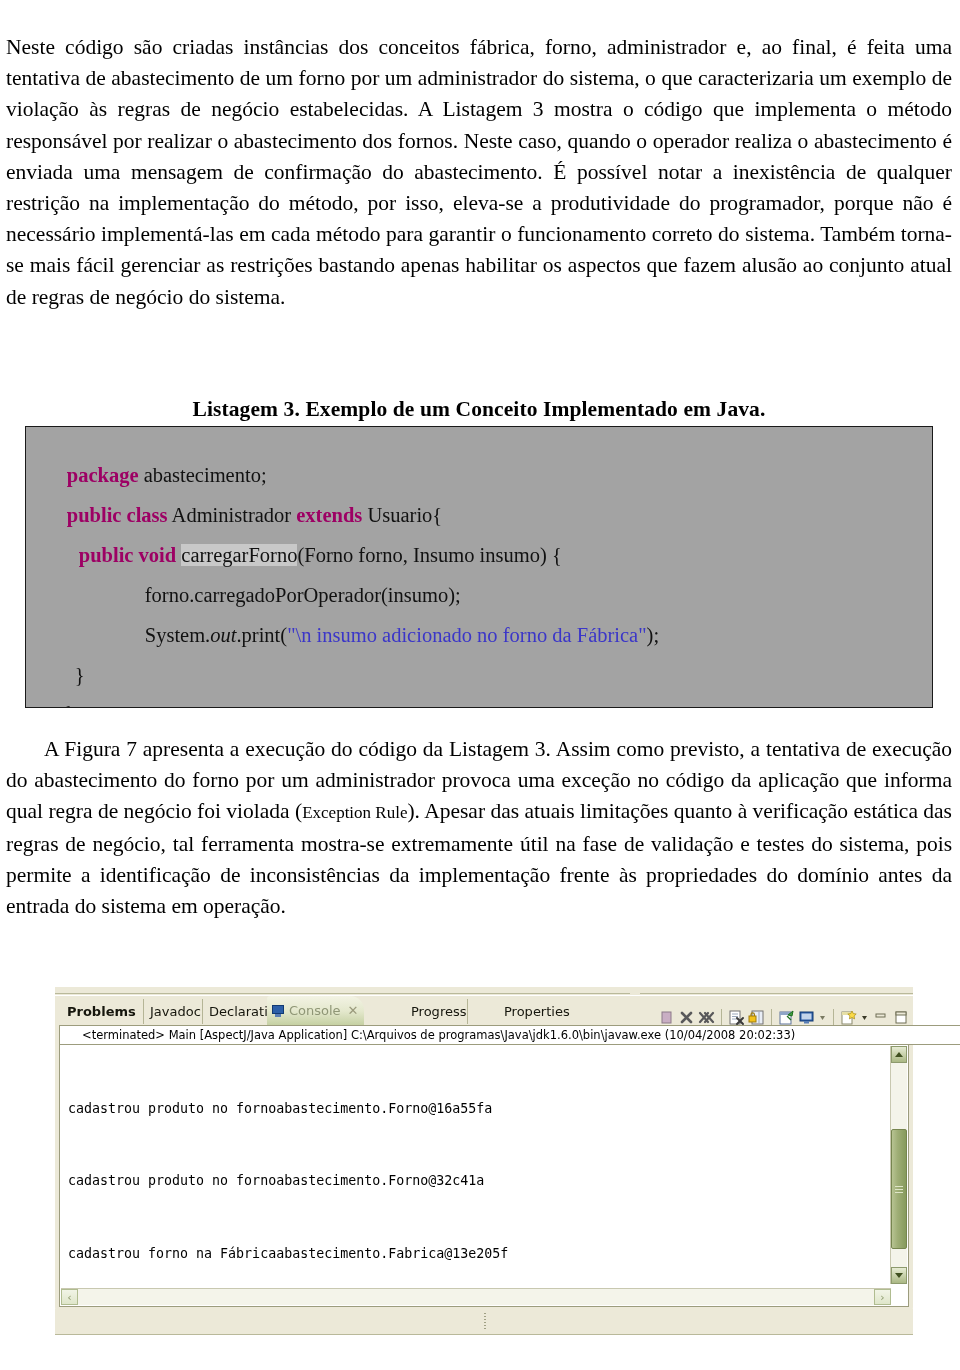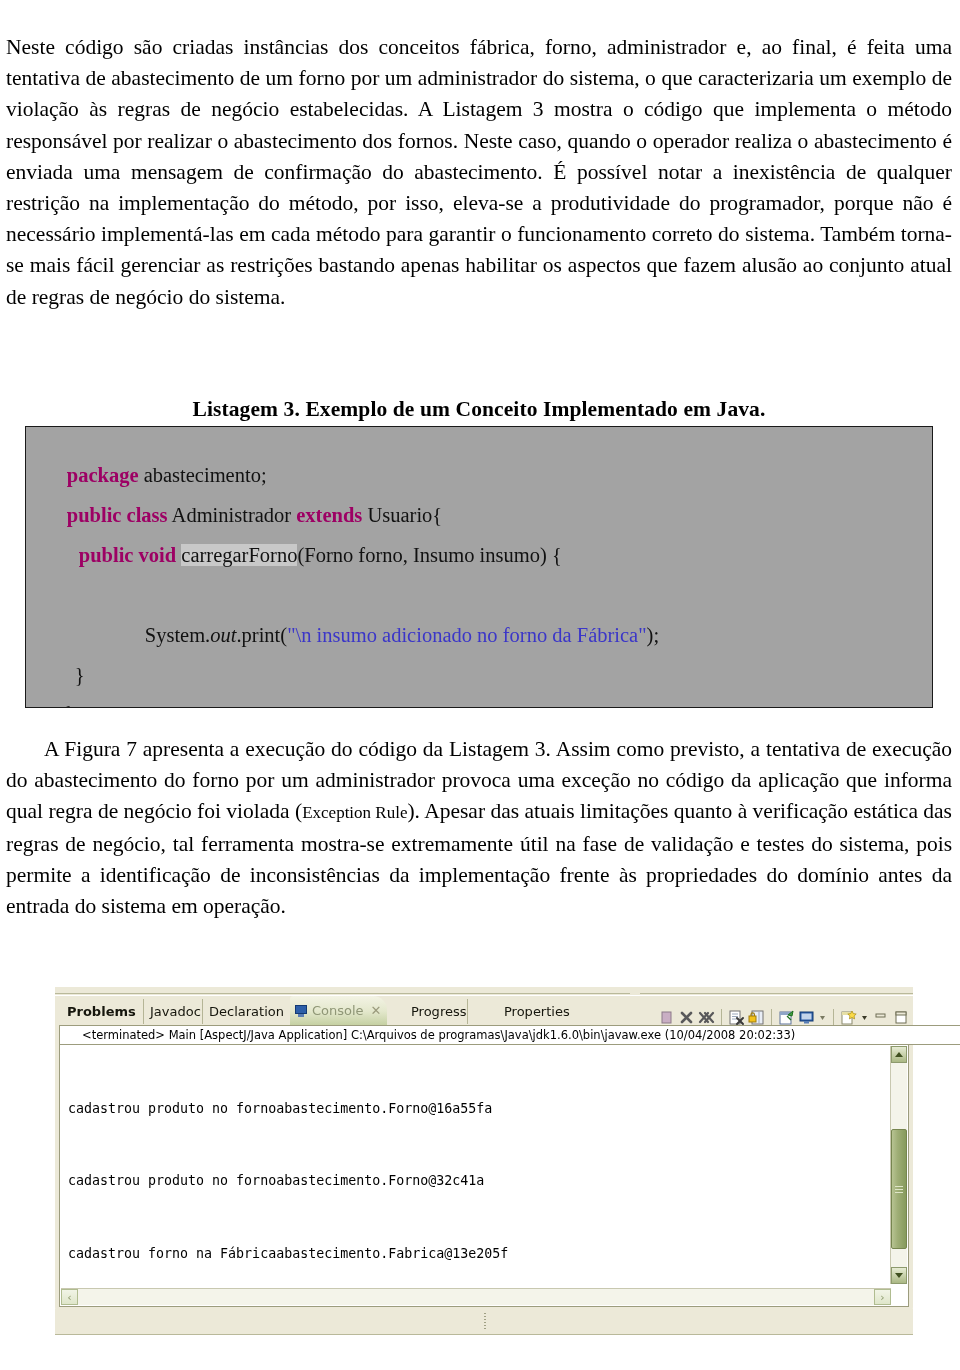--- a/index.html
+++ b/index.html
@@ -335,20 +335,23 @@
     </div>
 
     <div class="code-line" style="left:10px; top:54px;">
       <span class="kw">public class</span><span> Administrador </span><span class="kw">extends</span><span> Usuario{</span>
     </div>
 
     <div class="code-line" style="left:22px; top:94px;">
       <span class="kw">public void</span><span>&nbsp;</span><span class="hl">carregarForno</span><span>(Forno forno, Insumo insumo) {</span>
     </div>
 
+    <div class="code-line" style="left:88px; top:134px;">
+      <span>forno.carregadoPorOperador(insumo);</span>
+    </div>
 
     <div class="code-line" style="left:88px; top:174px;">
       <span>System.</span><span class="ital">out</span><span>.print(</span><span class="str">"\n insumo adicionado no forno da Fábrica"</span><span>);</span>
     </div>
 
     <div class="code-line" style="left:18px; top:214px;">
       <span>}</span>
     </div>
 
     <div class="code-line" style="left:8px; top:252px;">
@@ -371,21 +374,21 @@
       </div>
 
       <div class="tab" style="left:88px;">
         <span>Javadoc</span>
       </div>
 
       <div class="tab" style="left:147px;">
         <span>Declaration</span>
       </div>
 
-      <div class="tab-console" style="left:235px;">
+      <div class="tab-console" style="left:212px;">
         <span class="console-mini-icon">
             <i></i>
             <b></b>
           </span>
         <span>Console</span>
         <span class="tab-x">✕</span>
       </div>
 
       <div class="tab" style="left:350px; border-left:none;">
         <span>Progress</span>

